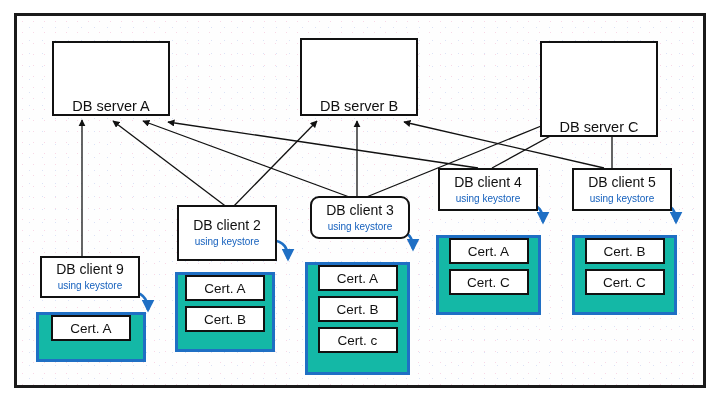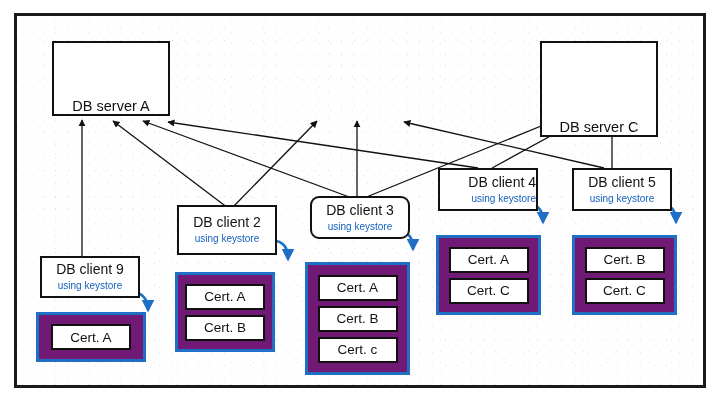--- a/index.html
+++ b/index.html
@@ -24,23 +24,23 @@
 
   
   .box{position:absolute;box-sizing:border-box;background:#ffffff;
        border:2.5px solid #111;display:flex;flex-direction:column;
        align-items:center;justify-content:center;}
   .server{font-size:14.5px;color:#111;justify-content:flex-end;}
   .client-title{font-size:14px;color:#111;line-height:1.05;}
   .keystore-label{font-size:10px;color:#1560BD;line-height:1.05;margin-top:4px;}
 
   
-  .keystore{position:absolute;box-sizing:border-box;background:#701a75;
+  .keystore{position:absolute;box-sizing:border-box;background:#14b8a6;
             border:3px solid #1F6FC4;display:flex;flex-direction:column;
-            align-items:center;justify-content:center;gap:5px;}
+            align-items:center;gap:5px;}
   .cert{box-sizing:border-box;background:#fff;border:2.5px solid #111;
         display:flex;align-items:center;justify-content:center;
         font-size:13.5px;color:#111;width:80px;height:26px;}
 </style>
 </head>
 <body>
 
 <div id="canvas">
 
   <div class="frame"></div>
@@ -82,52 +82,55 @@
       <path d="M 271 240 C 285 241 288 249 288 259"></path>
       <path d="M 395 230 C 410 231 413 239 413 249"></path>
       <path d="M 525 203 C 540 204 543 212 543 222"></path>
       <path d="M 658 203 C 673 204 676 212 676 222"></path>
     </g>
   </svg>
 
   <div class="box server" style="left:52px;top:41px;width:118px;height:75px;">
     <span>DB server A</span>
   </div>
+  <div class="box server" style="left:300px;top:38px;width:118px;height:78px;">
+    <span>DB server B</span>
+  </div>
   <div class="box server" style="left:540px;top:41px;width:118px;height:96px;">
     <span>DB server C</span>
   </div>
 
   <div class="box" style="left:40px;top:256px;width:100px;height:42px;">
     <span class="client-title">DB client 9</span>
     <span class="keystore-label">using keystore</span>
   </div>
   <div class="keystore" style="left:36px;top:312px;width:110px;height:50px;">
     <div class="cert">Cert. A</div>
   </div>
 
-  <div class="box" style="left:177px;top:205px;width:100px;height:50px;">
+  <div class="box" style="left:177px;top:205px;width:100px;height:56px;">
     <span class="client-title">DB client 2</span>
     <span class="keystore-label">using keystore</span>
   </div>
   <div class="keystore" style="left:175px;top:272px;width:100px;height:80px;">
     <div class="cert">Cert. A</div>
     <div class="cert">Cert. B</div>
   </div>
 
   <div class="box" style="left:310px;top:196px;width:100px;height:43px;border-radius:9px;">
     <span class="client-title">DB client 3</span>
     <span class="keystore-label">using keystore</span>
   </div>
   <div class="keystore" style="left:305px;top:262px;width:105px;height:113px;">
     <div class="cert">Cert. A</div>
     <div class="cert">Cert. B</div>
     <div class="cert">Cert. c</div>
   </div>
 
-  <div class="box" style="left:438px;top:168px;width:100px;height:43px;align-items:flex-end;">
+  <div class="box" style="left:438px;top:168px;width:100px;height:43px;">
     <span class="client-title">DB client 4</span>
     <span class="keystore-label">using keystore</span>
   </div>
   <div class="keystore" style="left:436px;top:235px;width:105px;height:80px;">
     <div class="cert">Cert. A</div>
     <div class="cert">Cert. C</div>
   </div>
 
   <div class="box" style="left:572px;top:168px;width:100px;height:43px;">
     <span class="client-title">DB client 5</span>

